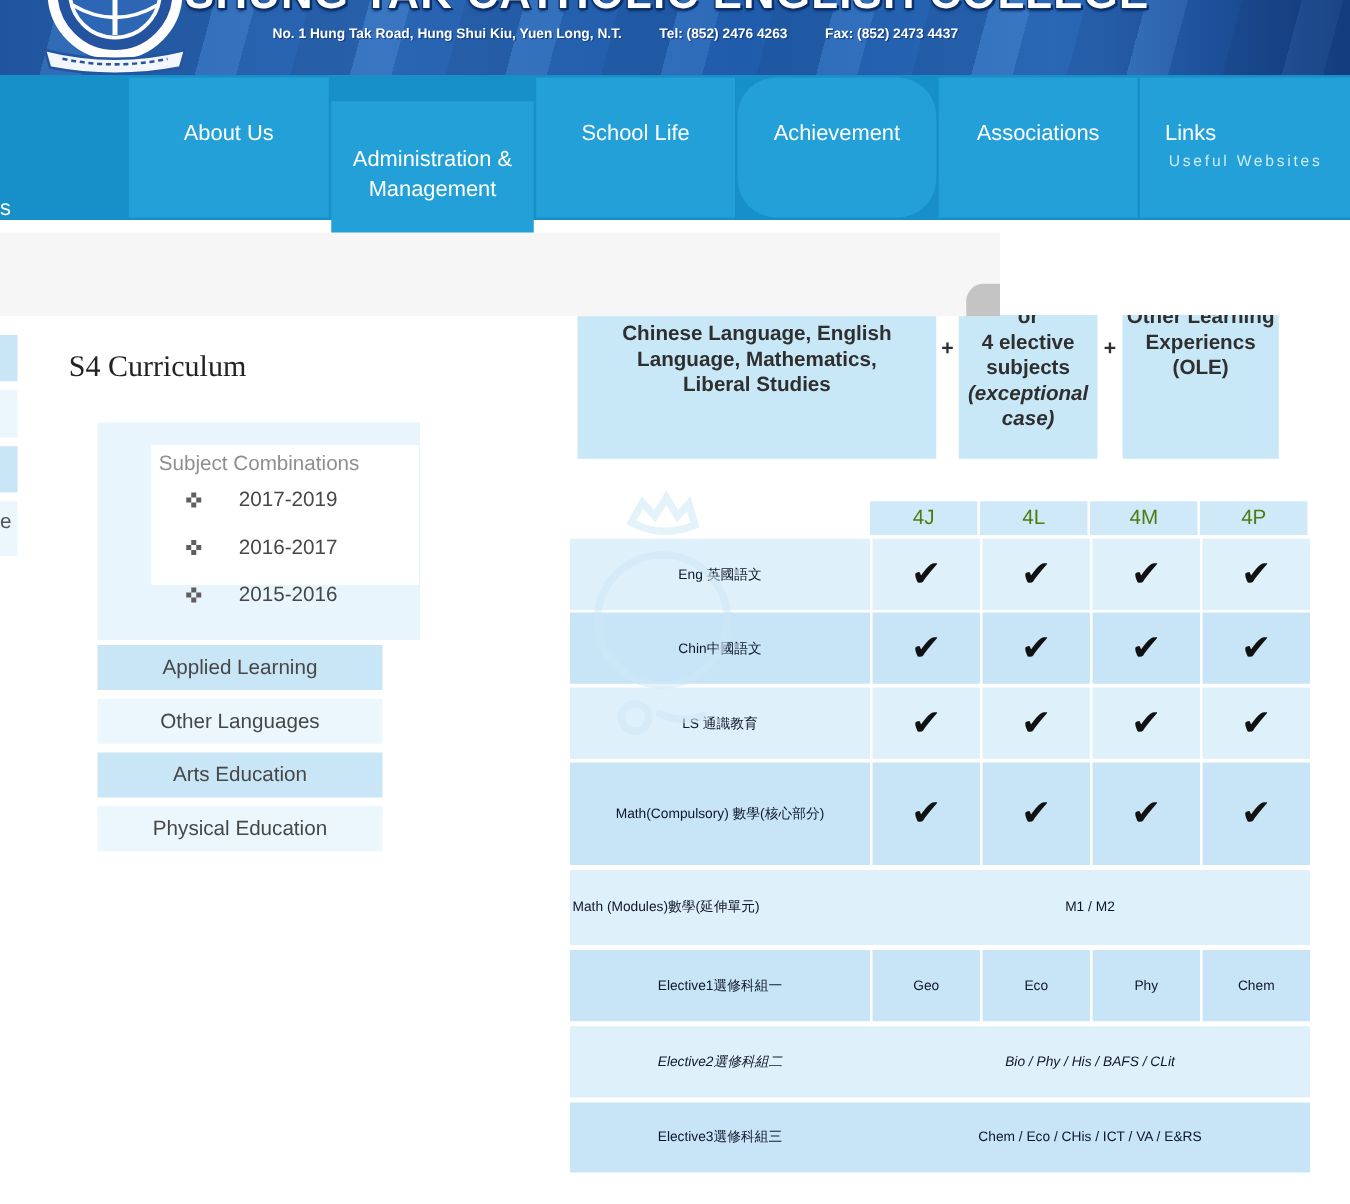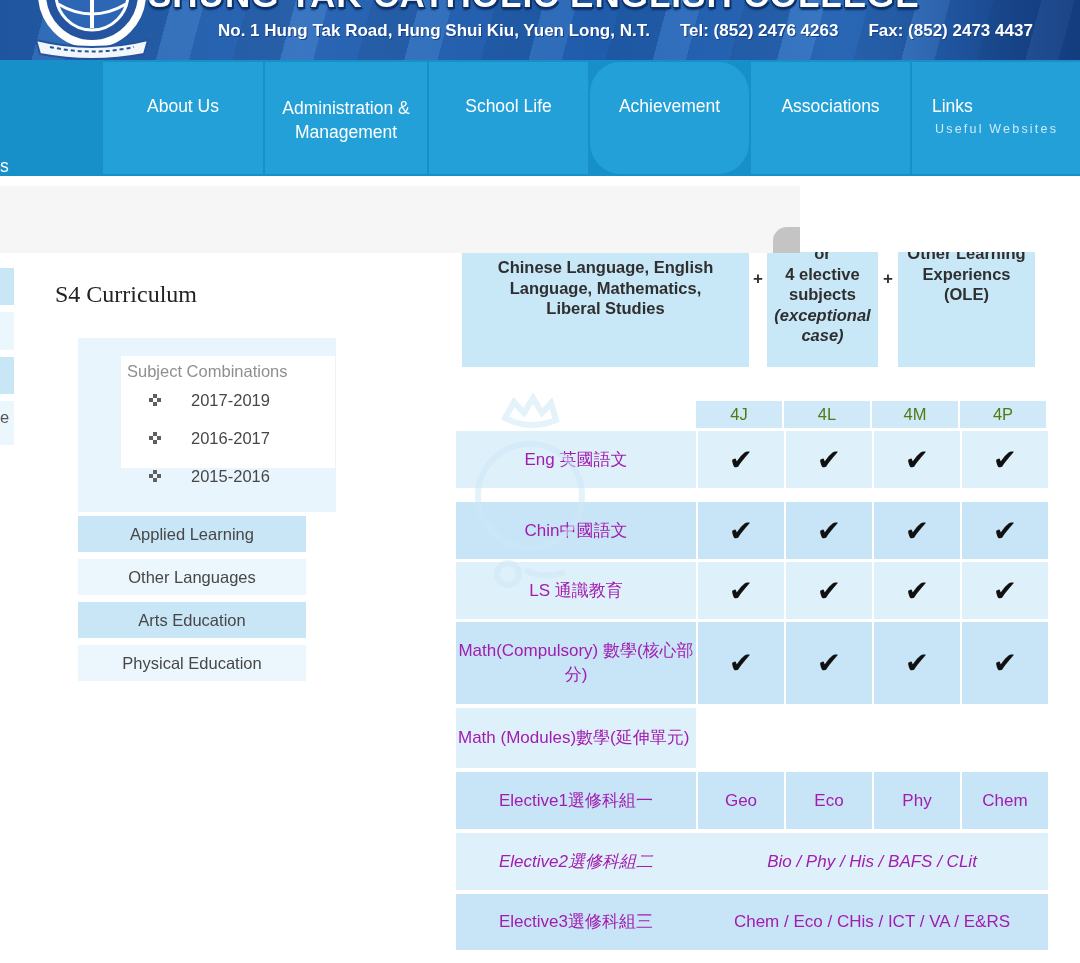--- a/index.html
+++ b/index.html
@@ -11,21 +11,21 @@
           background:linear-gradient(90deg,#2462b0 0%,#2f6fbe 28%,#2263b4 55%,#2e70c0 78%,#1d55a2 100%);}
   .banner:before{content:"";position:absolute;inset:0;
           background:repeating-linear-gradient(105deg,rgba(12,40,94,.22) 0 46px,rgba(255,255,255,.05) 46px 78px,rgba(20,60,130,.18) 78px 120px);}
   .banner:after{content:"";position:absolute;right:0;top:0;width:190px;height:60px;
           background:linear-gradient(90deg,transparent,rgba(10,35,90,.45));}
   .crest{position:absolute;left:6px;top:0;z-index:3;}
   .school-name{position:absolute;left:148px;top:-25px;z-index:2;font-size:35px;font-weight:bold;
           letter-spacing:1px;color:#fff;white-space:nowrap;
           text-shadow:2px 2px 0 #0c2f68,-1px 1px 0 #0c2f68,0 3px 2px #0c2f68;}
   .address-row{position:absolute;left:218px;top:21px;z-index:2;display:flex;gap:30px;
-          font-size:17px;font-weight:bold;color:#fff;white-space:nowrap;
+          font-size:11px;font-weight:bold;color:#fff;white-space:nowrap;
           text-shadow:1px 1px 0 #163f85;}
 
   
   .navbar{position:absolute;left:0;top:60px;width:1080px;height:116px;background:var(--nav-base,#1790ca);}
   .nav-item{position:absolute;top:2px;height:112px;background:var(--nav-item,#23a0d8);
           color:#fff;font-size:17.5px;text-align:center;box-sizing:border-box;padding-top:34px;cursor:pointer;}
   .nav-item.two{line-height:24px;}
   .nav-item.links{text-align:left;padding-left:20px;}
   .nav-sub{display:block;margin-top:5px;margin-left:3px;font-size:12.5px;letter-spacing:2.2px;
           color:rgba(235,247,253,.85);}
@@ -52,36 +52,36 @@
   .sq-icon{width:4px;height:4px;background:#5f5f5f;margin-right:4px;
           box-shadow:4px -4px 0 #5f5f5f,4px 4px 0 #5f5f5f,8px 0 0 #5f5f5f;}
   .side-menu-item{position:absolute;left:78px;width:228px;height:36px;line-height:36px;text-align:center;
           font-size:16.5px;color:#474747;cursor:pointer;}
 
   
   .dbox{position:absolute;top:235px;height:132px;background:var(--box-blue,#c8e7f7);box-sizing:border-box;
           text-align:center;font-size:16.5px;line-height:20.5px;color:#2f2f2f;z-index:1;font-weight:bold;}
   .dbox.core{left:462px;width:287px;padding-top:22px;}
   .dbox.elective{left:767px;width:111px;padding-top:8px;font-weight:bold;}
-  .dbox.ole{left:898px;width:137px;padding-top:8px;font-weight:bold;}
+  .dbox.ole{left:898px;width:125px;padding-top:8px;font-weight:bold;}
   .dbox .bline{display:block;}
   .dbox .ital{font-style:italic;}
   .plus{position:absolute;top:269px;width:18px;text-align:center;font-size:17px;font-weight:bold;color:#2f2f2f;z-index:1;}
   .plus.p1{left:749px;} .plus.p2{left:879px;}
 
   
   .ctable{position:absolute;left:456px;top:401px;width:592px;z-index:2;}
   .thead{margin-left:240px;display:grid;grid-template-columns:repeat(4,86px);gap:2px;}
   .thead .hcell{height:27px;line-height:27px;text-align:center;background:var(--header-cell,#cfe9f8);
           font-size:16.5px;color:#4d7c0f;}
   .trow{display:grid;}
   .trow.gapped{grid-template-columns:240px repeat(4,86px);gap:2px;}
   .trow.span{grid-template-columns:240px 352px;gap:0;}
   .tcell{display:flex;align-items:center;justify-content:center;text-align:center;
-          font-size:17px;color:#a21caf;line-height:24px;}
+          font-size:11px;color:#0f172a;line-height:24px;}
   .trow.light .tcell{background:var(--row-light,#def0fa);}
   .trow.dark  .tcell{background:var(--row-dark,#c7e5f7);}
   .tcell.check{font-size:29px;color:#111;}
   .tcell.leftlab{justify-content:flex-start;text-align:left;padding-left:2px;}
 
   
   .watermark{position:absolute;left:450px;top:378px;z-index:4;pointer-events:none;opacity:.55;}
 </style>
 </head>
 <body>
@@ -102,21 +102,21 @@
       <span>No. 1 Hung Tak Road, Hung Shui Kiu, Yuen Long, N.T.</span>
       <span>Tel: (852) 2476 4263</span>
       <span>Fax: (852) 2473 4437</span>
     </div>
   </header>
 
   <nav class="navbar">
     <span class="nav-partial">s</span>
     <div id="nav-items">
         <div class="nav-item" style="left: 103px; width: 160px;"><span>About Us</span></div>
-        <div class="nav-item two" style="left: 265px; width: 162px;"><span>Administration &amp; Management</span></div>
+        <div class="nav-item two" style="left: 265px; width: 162px; margin-top: 19px;"><span>Administration &amp; Management</span></div>
         <div class="nav-item" style="left: 429px; width: 159px;"><span>School Life</span></div>
         <div class="nav-item" style="left: 590px; width: 159px; border-radius: 31px;"><span>Achievement</span></div>
         <div class="nav-item" style="left: 751px; width: 159px;"><span>Associations</span></div>
         <div class="nav-item links" style="left: 912px; width: 168px;"><span>Links</span><span class="nav-sub">Useful Websites</span></div>
       </div>
   </nav>
 
   <div class="gray-bar">
     <div class="corner-tab"></div>
   </div>
@@ -184,21 +184,21 @@
         <div class="hcell">4P</div>
       </div>
     <div id="table-rows">
         <div class="trow gapped light" style="height: 57px; margin-top: 3px;">
           <div class="tcell">Eng 英國語文</div>
           <div class="tcell check">✔</div>
           <div class="tcell check">✔</div>
           <div class="tcell check">✔</div>
           <div class="tcell check">✔</div>
         </div>
-        <div class="trow gapped dark" style="height: 57px; margin-top: 14px;">
+        <div class="trow gapped dark" style="height: 57px; margin-top: 2px;">
           <div class="tcell">Chin中國語文</div>
           <div class="tcell check">✔</div>
           <div class="tcell check">✔</div>
           <div class="tcell check">✔</div>
           <div class="tcell check">✔</div>
         </div>
         <div class="trow gapped light" style="height: 57px; margin-top: 3px;">
           <div class="tcell">LS 通識教育</div>
           <div class="tcell check">✔</div>
           <div class="tcell check">✔</div>
@@ -207,20 +207,21 @@
         </div>
         <div class="trow gapped dark" style="height: 82px; margin-top: 3px;">
           <div class="tcell">Math(Compulsory) 數學(核心部分)</div>
           <div class="tcell check">✔</div>
           <div class="tcell check">✔</div>
           <div class="tcell check">✔</div>
           <div class="tcell check">✔</div>
         </div>
         <div class="trow span light" style="height: 60px; margin-top: 4px;">
           <div class="tcell leftlab">Math (Modules)數學(延伸單元)</div>
+          <div class="tcell">M1 / M2</div>
         </div>
         <div class="trow gapped dark" style="height: 57px; margin-top: 4px;">
           <div class="tcell">Elective1選修科組一</div>
           <div class="tcell">Geo</div>
           <div class="tcell">Eco</div>
           <div class="tcell">Phy</div>
           <div class="tcell">Chem</div>
         </div>
         <div class="trow span light" style="height: 57px; margin-top: 4px; font-style: italic;">
           <div class="tcell">Elective2選修科組二</div>

